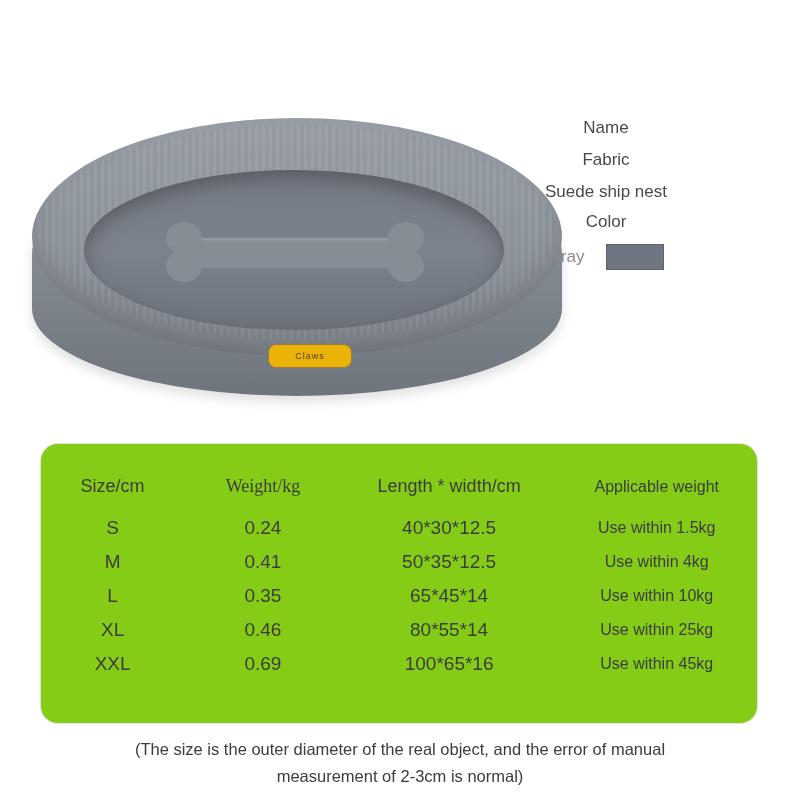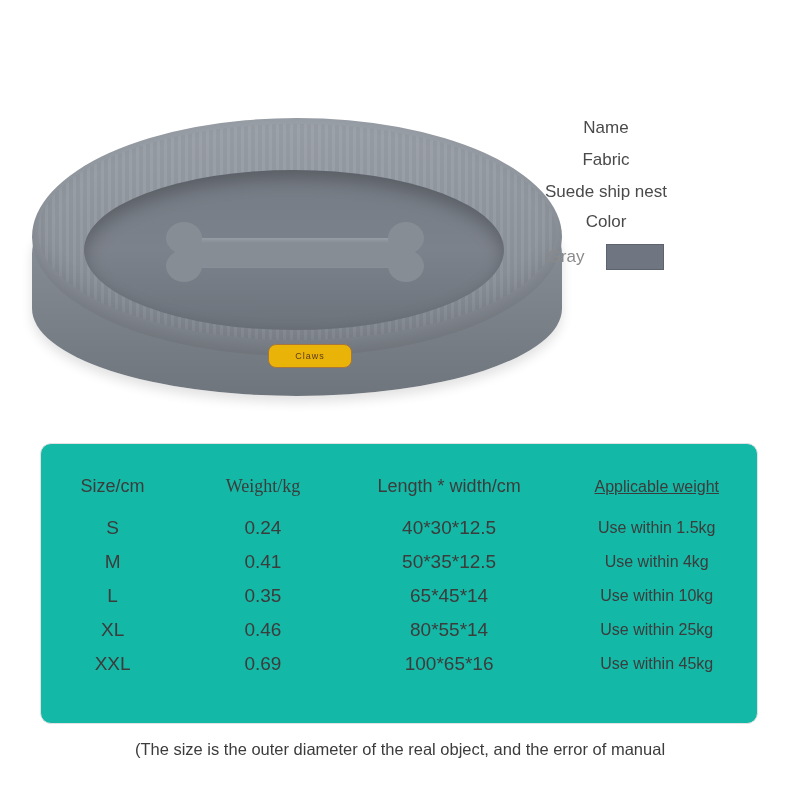--- a/index.html
+++ b/index.html
@@ -158,22 +158,22 @@
   }
 
   
   .table-card {
     position: absolute;
     left: 40px;
     top: 443px;
     width: 718px;
     height: 281px;
     border: 1px solid #e2e2e2;
-    border-radius: 11px;
-    background: #14b8a6;
+    border-radius: 18px;
+    background: #84cc16;
     box-sizing: border-box;
   }
   table.size-table {
     width: 100%;
     border-collapse: collapse;
     margin-top: 26px;
     font-size: 18px;
     color: #3c3c3c;
   }
   table.size-table th {
@@ -184,21 +184,21 @@
   }
   table.size-table td {
     text-align: center;
     padding: 6px 0;
     font-size: 19px;
     color: #3c3c3c;
   }
   .col-size   { width: 20%; }
   .col-weight { width: 22%; font-family: Liberation Serif, serif; }
   .col-dims   { width: 30%; }
-  .col-appl   { width: 28%; text-decoration: underline; }
+  .col-appl   { width: 28%; }
   table.size-table td.appl,
   table.size-table th.appl {
     font-size: 16px;
   }
 
   
   .footnote {
     position: absolute;
     left: 0;
     top: 736px;
@@ -282,13 +282,14 @@
         <td>0.69</td>
         <td>100*65*16</td>
         <td class="appl">Use within 45kg</td>
       </tr>
     </tbody>
   </table>
 </div>
 
 <div class="footnote">
   <div>(The size is the outer diameter of the real object, and the error of manual</div>
+  <div>measurement of 2-3cm is normal)</div>
 </div>
 
 </body></html>

